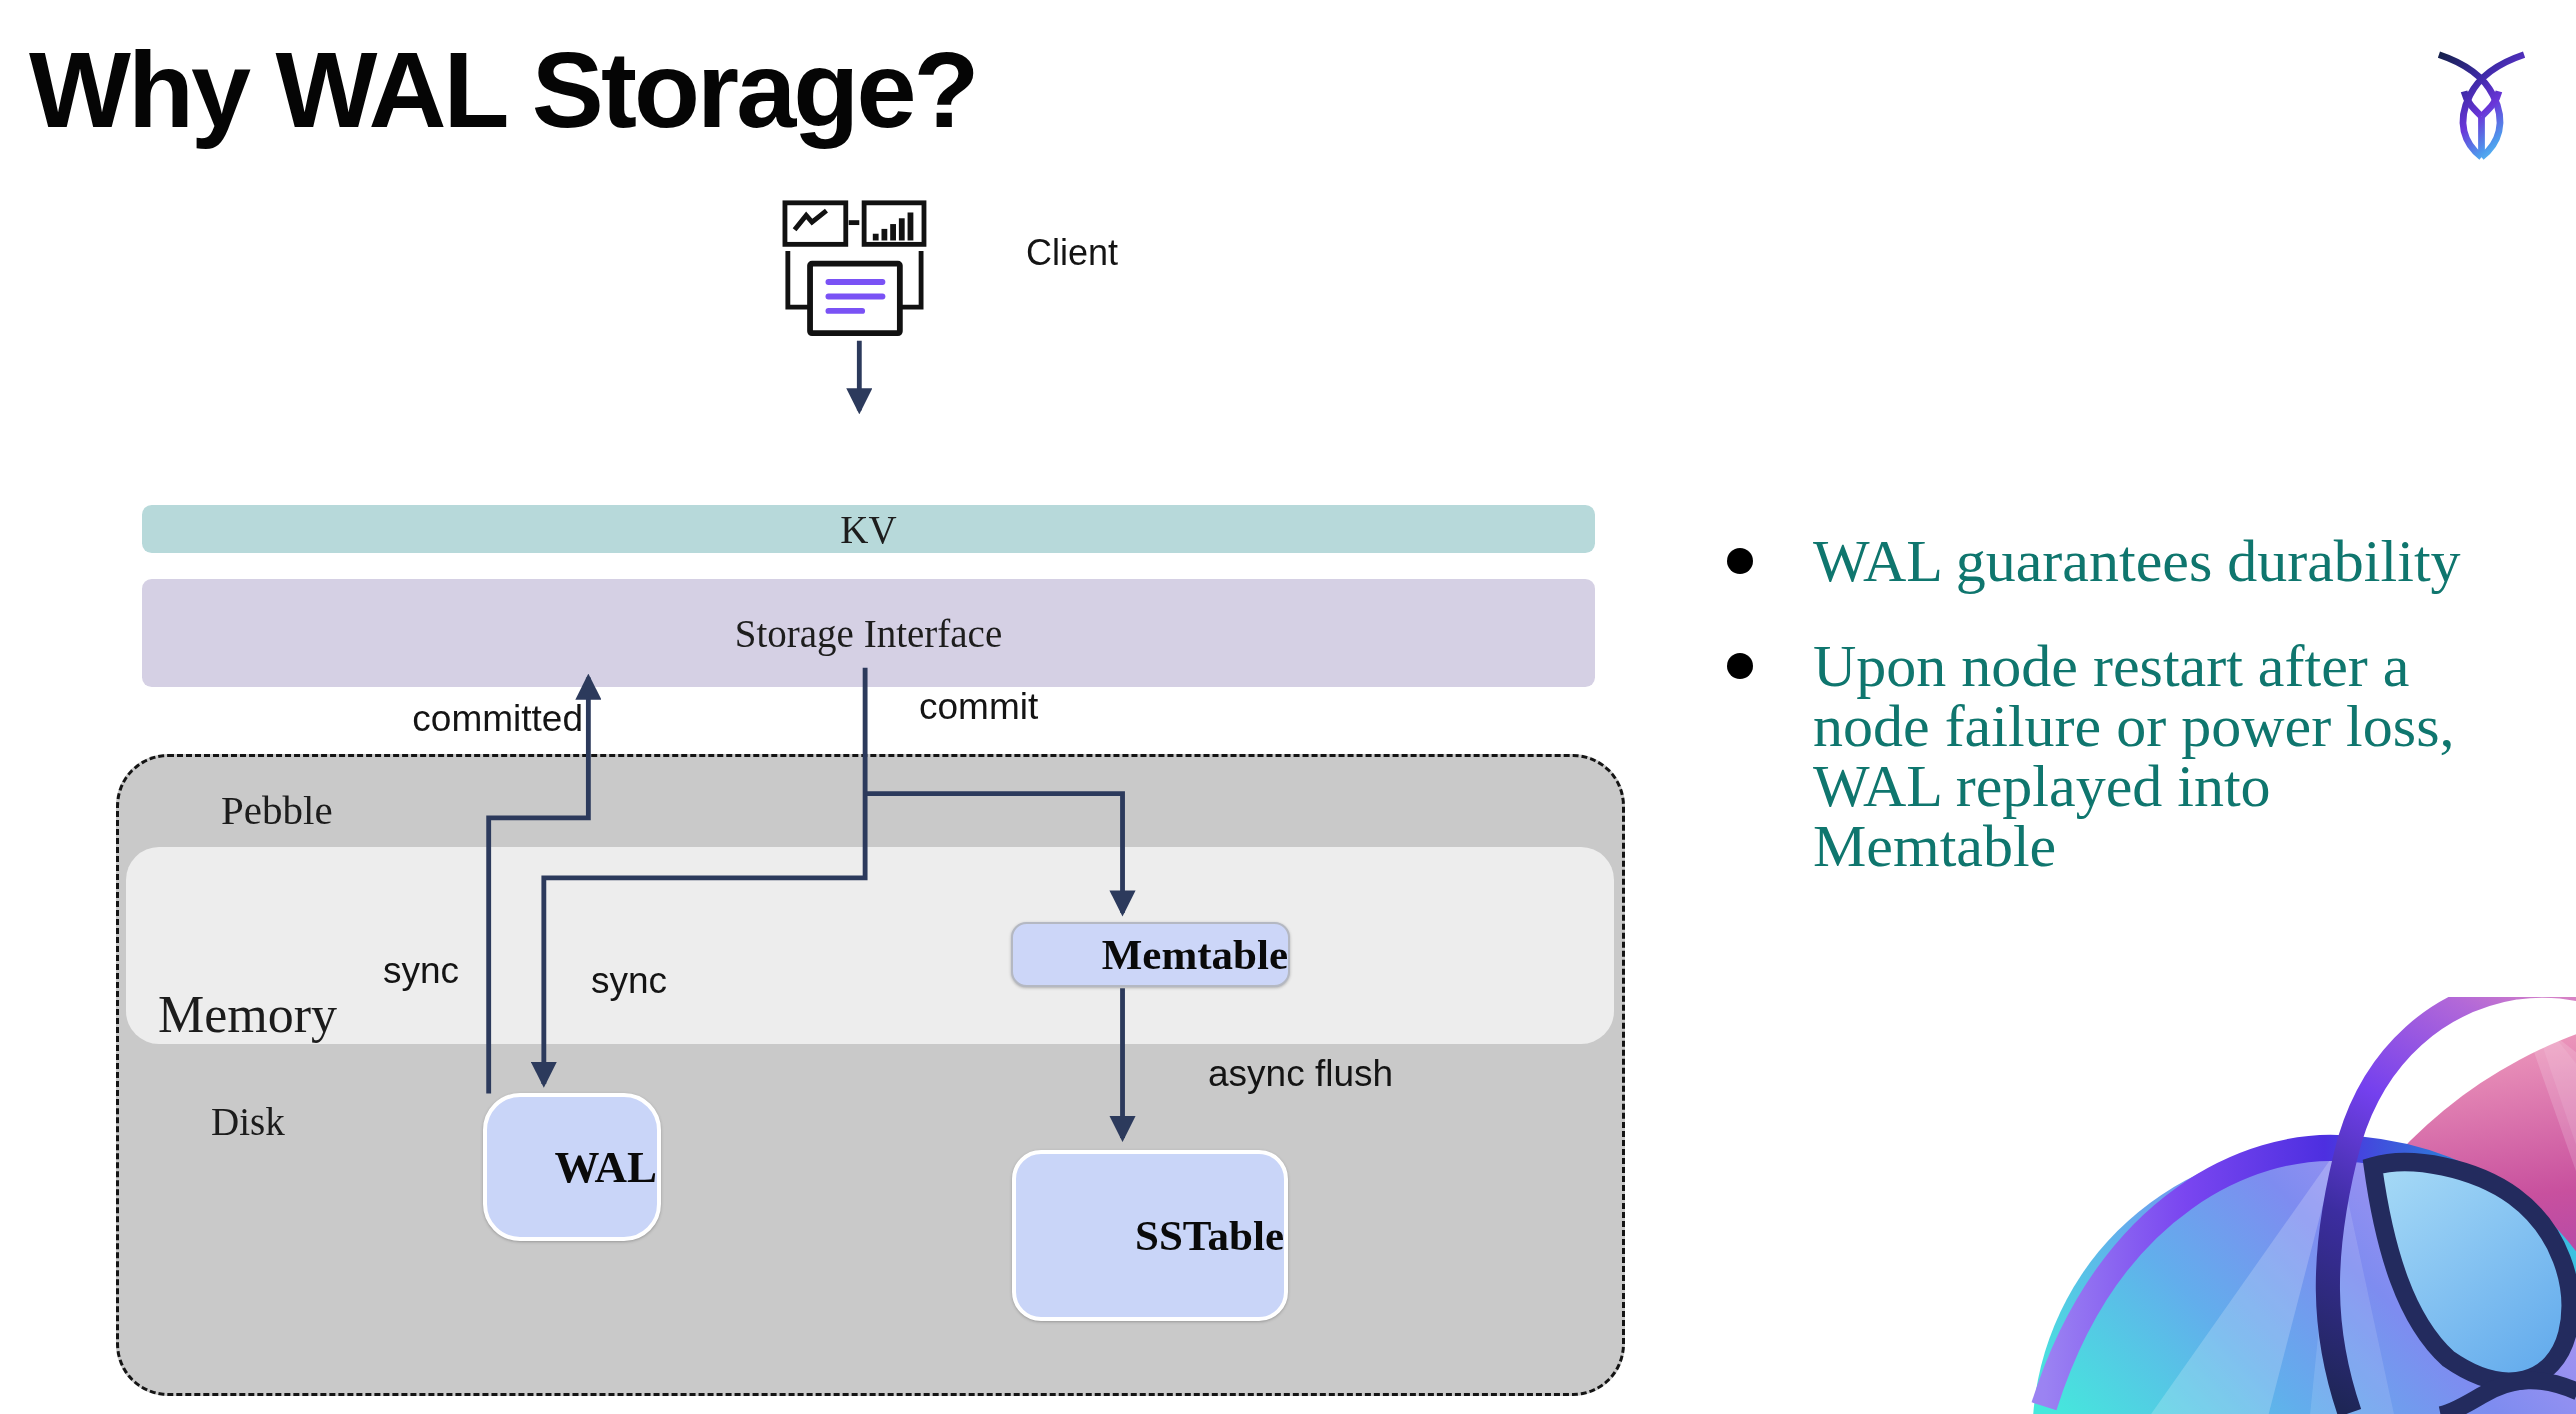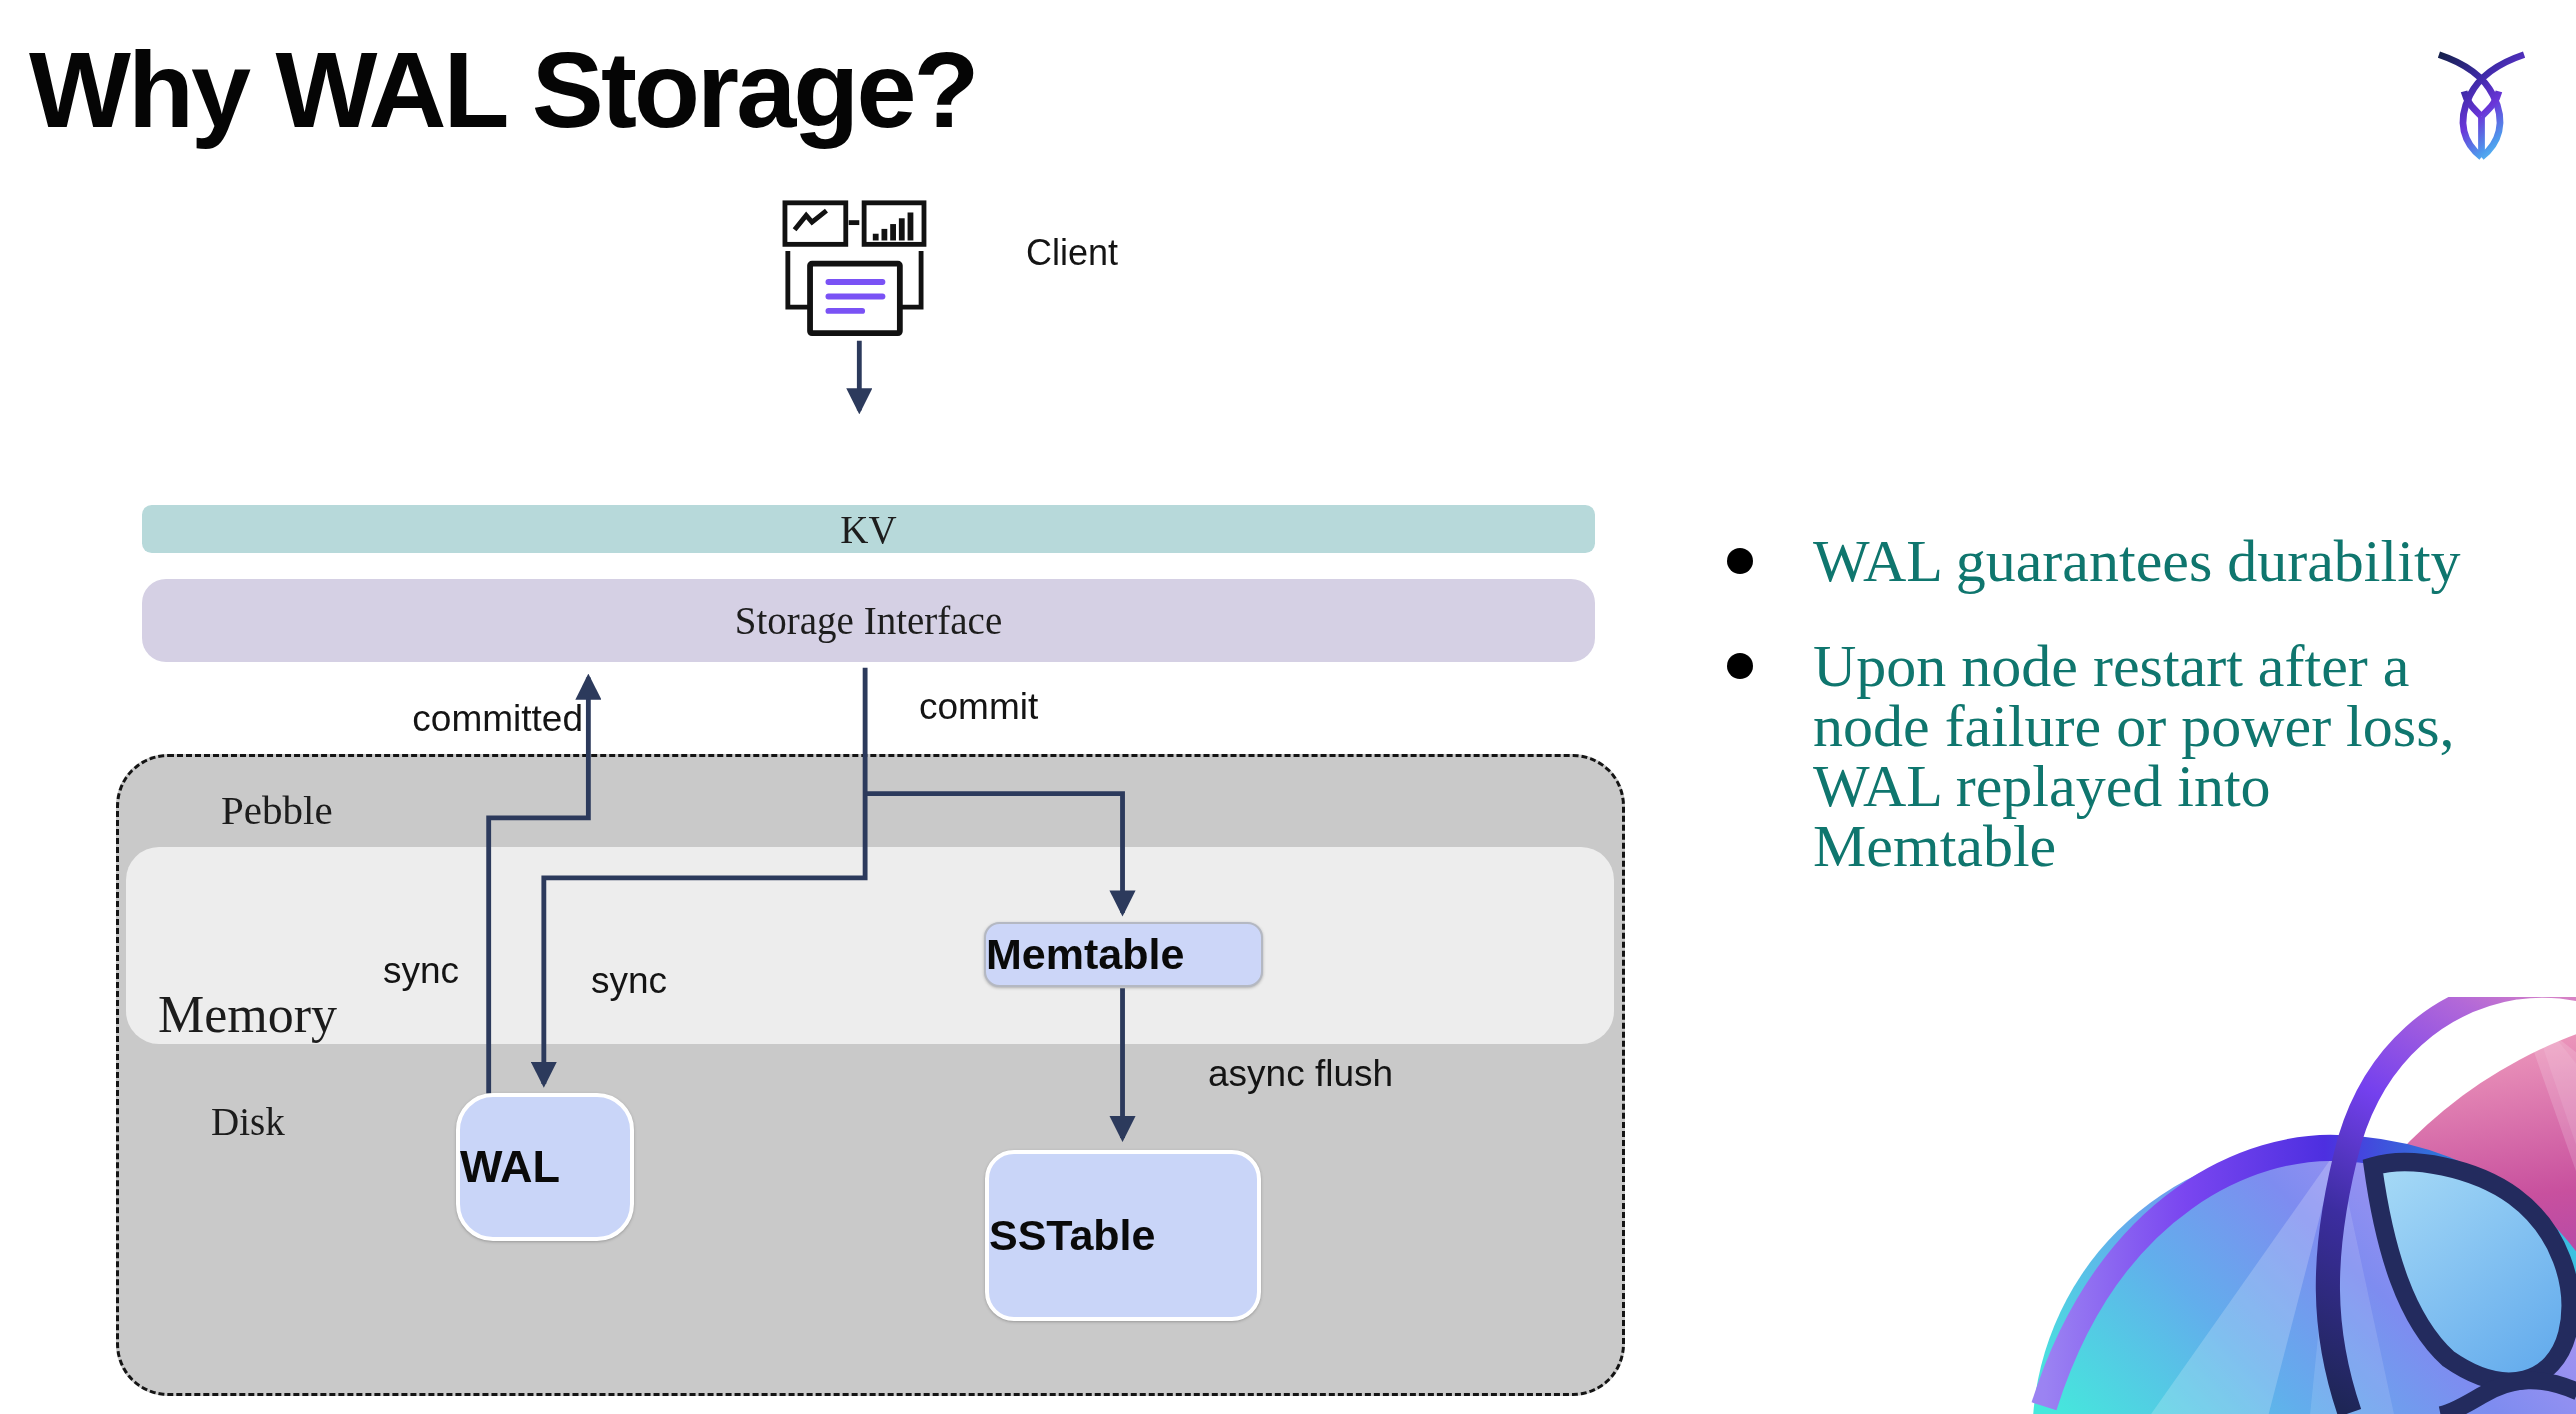--- a/index.html
+++ b/index.html
@@ -15,21 +15,21 @@
   }
   
   .bar{
     left:142px;width:1453px;border-radius:9.7px;
     display:flex;align-items:center;justify-content:center;
     font-family:"Liberation Serif","DejaVu Serif",serif;
     font-size:39px;color:#1d1d1d;
   }
   .bar.sql{top:416px;height:47px;background:#f5dfbd;}
   .bar.kv{top:505px;height:48px;background:#b7d9da;align-items:center;}
-  .bar.storage{top:579px;height:83px;background:#d5d0e4;border-radius:24px;}
+  .bar.storage{top:579px;height:108px;background:#d5d0e4;}
   
   .pebble{
     left:116px;top:754px;width:1509px;height:642px;box-sizing:border-box;
     background:#c9c9c9;border:3.9px dashed #141414;border-radius:52px;
   }
   .memband{
     left:126px;top:847px;width:1488px;height:197px;background:#ededed;border-radius:33px;
   }
   .serif-label{
     font-family:"Liberation Serif","DejaVu Serif",serif;font-size:41px;color:#1c1c1c;white-space:nowrap;
@@ -39,23 +39,23 @@
   .lbl-disk{left:211px;top:1099px;font-size:39px;}
   .sans-label{font-size:37px;color:#141414;white-space:nowrap;}
   .lbl-committed{left:348px;top:698px;width:235px;text-align:right;}
   .lbl-commit{left:919px;top:686px;}
   .lbl-sync1{left:383px;top:950px;}
   .lbl-sync2{left:591px;top:960px;}
   .lbl-async{left:1208px;top:1053px;}
   .lbl-client{left:1026px;top:232px;font-size:36px;}
   
   .node{
-    box-sizing:border-box;display:flex;align-items:center;justify-content:flex-start;
-    font-family:Liberation Sans, sans-serif;font-weight:700;color:#0a0a0a;
-    background:#c9d5f8;border:4.8px solid #ffffff;box-shadow:0 1px 2.9px rgba(60,60,60,.35);
+    box-sizing:border-box;display:flex;align-items:center;justify-content:flex-end;
+    font-family:Liberation Serif, serif;font-weight:700;color:#0a0a0a;
+    background:#c9d5f8;border:4.8px solid #ffffff;box-shadow:0 1px 2.9px rgba(60,60,60,.35);margin-left:27px;
   }
   .node.wal{left:456px;top:1093px;width:178px;height:148px;border-radius:37px;font-size:45px;}
   .node.memtable{left:984px;top:922px;width:279px;height:65px;border-radius:15.5px;
     border:2.9px solid #b4b8c2;background:#ccd6f8;font-size:43px;}
   .node.sstable{left:985px;top:1150px;width:276px;height:171px;border-radius:29px;font-size:43px;}
   
   .bullets{left:1727px;top:531px;width:871px;}
   .bullet{display:flex;margin-bottom:45px;}
   .bullet .dot{
     flex:0 0 auto;width:26px;height:26px;border-radius:50%;background:#000;

